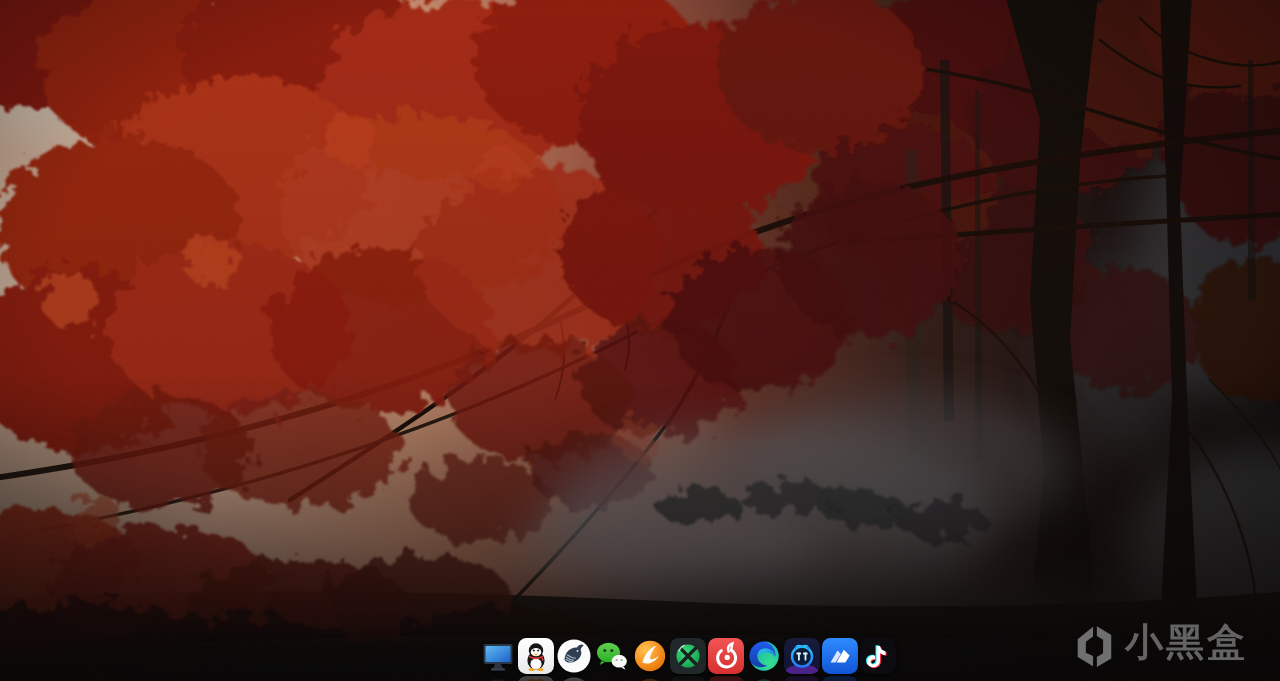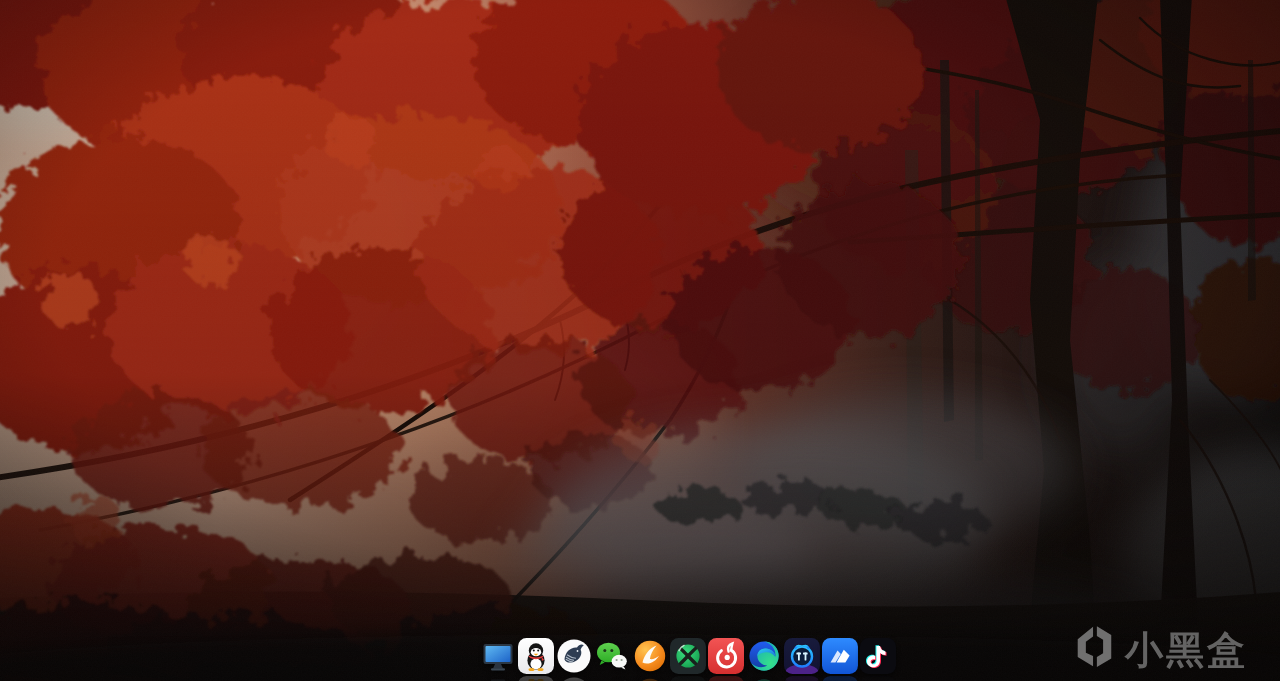--- a/index.html
+++ b/index.html
@@ -8,21 +8,21 @@
   .wallpaper{position:absolute;inset:0;}
   .wallpaper svg{display:block;}
 
   
   .dock{position:absolute;left:480px;bottom:7px;display:flex;gap:2px;align-items:flex-end;}
   .dock-item{width:36px;height:36px;position:relative;cursor:pointer;
              -webkit-box-reflect: below 2px linear-gradient(to bottom, rgba(0,0,0,0) 52%, rgba(255,255,255,.30) 100%);}
   .dock-item svg{display:block;width:36px;height:36px;filter:drop-shadow(0 2px 2px rgba(0,0,0,.55));}
 
   
-  .watermark{position:absolute;right:32px;bottom:12px;display:flex;align-items:flex-end;gap:8px;
+  .watermark{position:absolute;right:32px;bottom:12px;display:flex;align-items:flex-start;gap:8px;
              opacity:.78;pointer-events:none;}
   .watermark .mark{width:46px;height:46px;}
   .watermark .wm-text{font-size:38px;font-weight:700;color:#7e7e7e;letter-spacing:3px;
                       font-family:"Liberation Sans","DejaVu Sans",sans-serif;line-height:1;}
 </style>
 </head>
 <body>
 
 <div class="stage">
 

